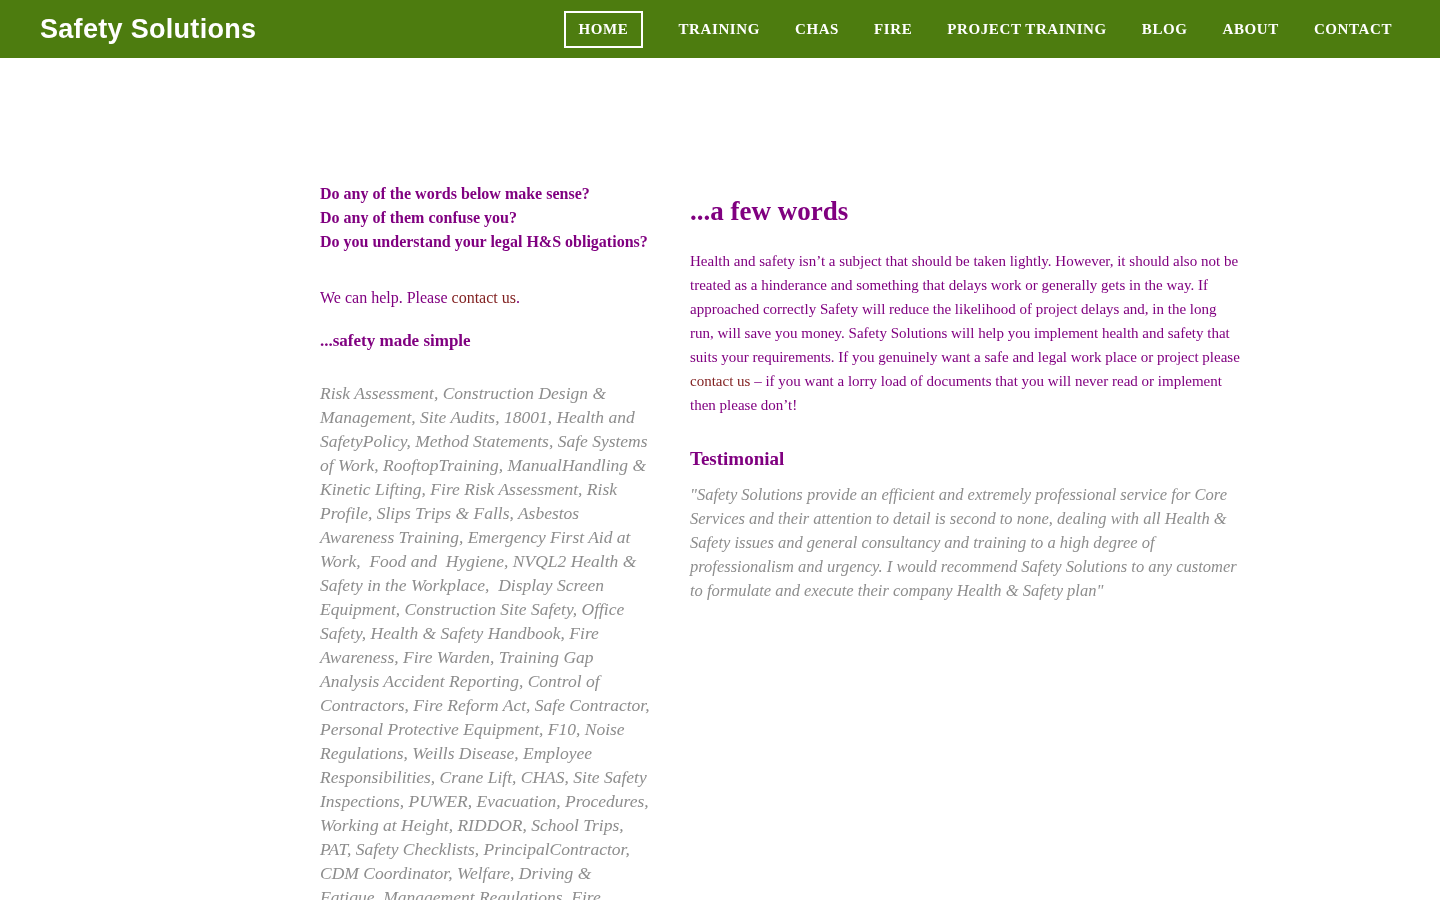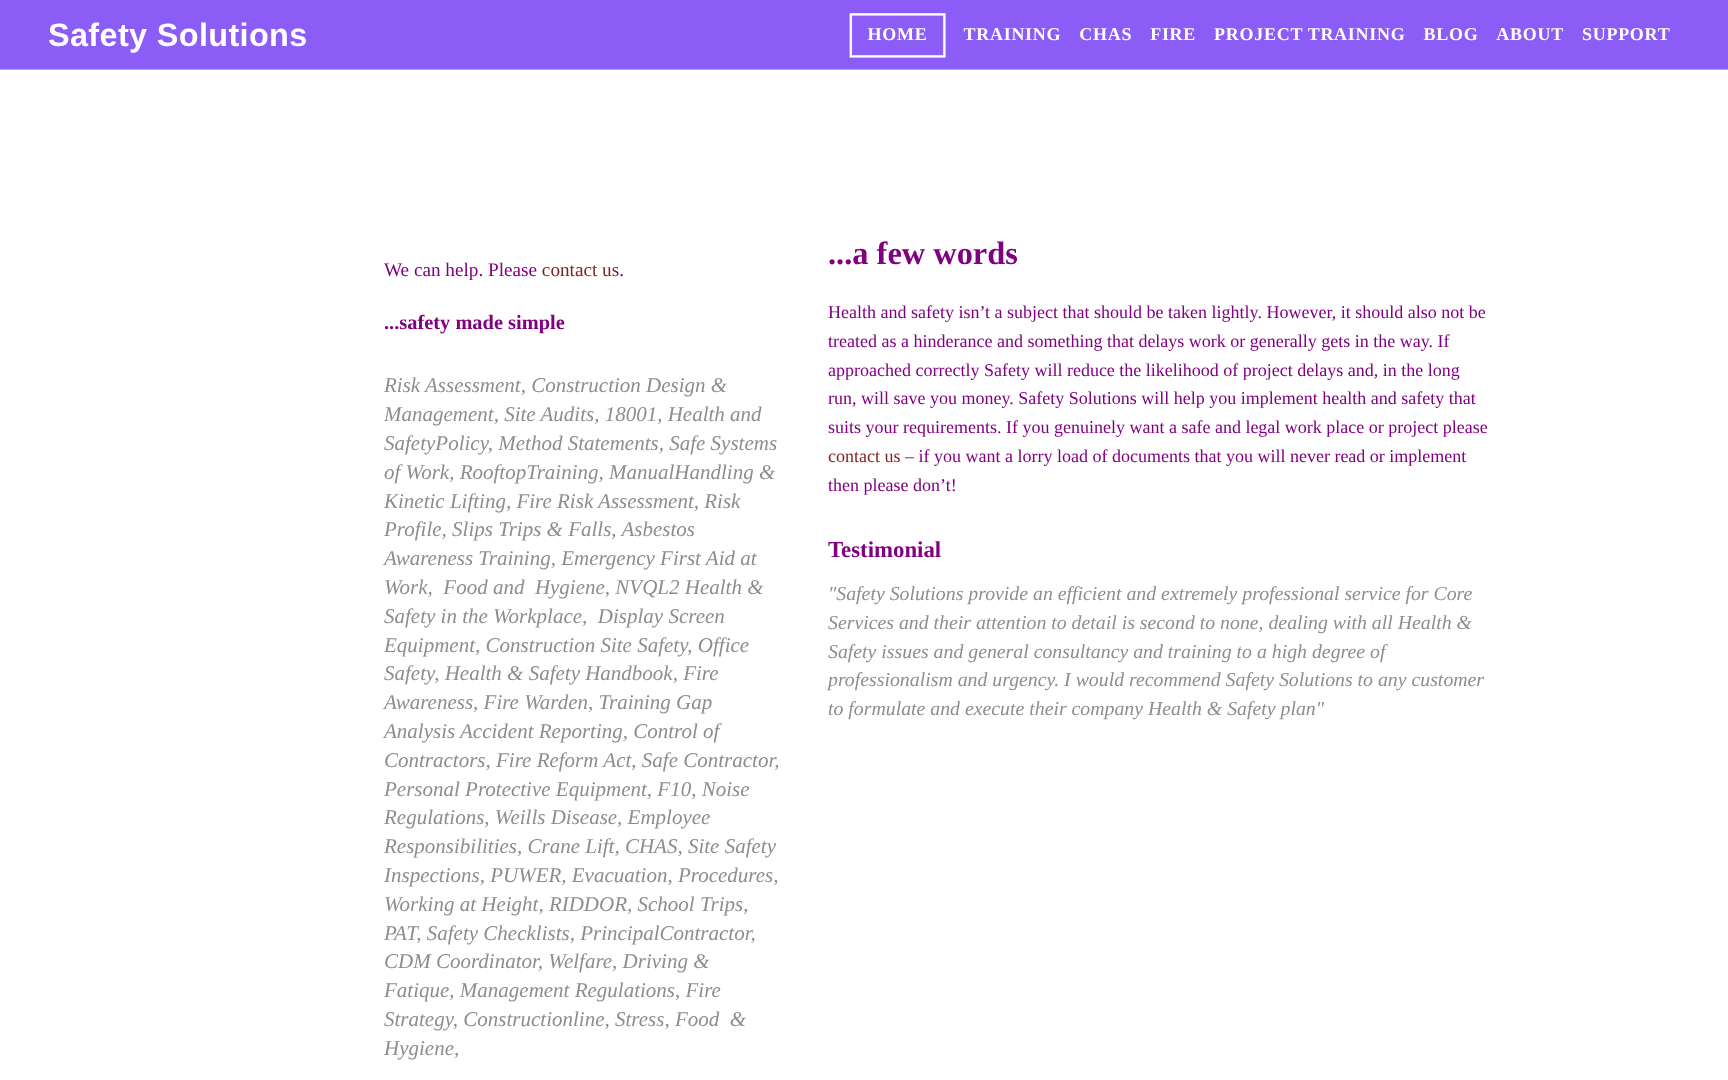--- a/index.html
+++ b/index.html
@@ -5,30 +5,30 @@
   * { box-sizing: border-box; }
   html, body { margin: 0; padding: 0; }
   body {
     width: 1440px; height: 900px; overflow: hidden;
     background: #ffffff;
     font-family: "Liberation Serif", serif;
   }
 
   
   header {
-    height: 58px; background: #8b5cf6;
+    height: 58px; background: #4d7c0f;
     display: flex; align-items: center; justify-content: space-between; text-align: right;
   }
   .brand {
     margin-left: 40px;
     font-family: "Liberation Sans", sans-serif;
     font-weight: bold; font-size: 27px; color: #ffffff;
     letter-spacing: 0.3px; cursor: pointer;
   }
-  nav { margin-right: 48px; display: flex; align-items: center; gap: 15px; }
+  nav { margin-right: 48px; display: flex; align-items: center; gap: 35px; }
   .nav-item {
     color: #ffffff; font-family: "Liberation Serif", serif;
     font-weight: bold; font-size: 15px; letter-spacing: 0.6px;
     text-decoration: none; cursor: pointer; white-space: nowrap;
   }
   .nav-item.active { border: 2px solid #ffffff; padding: 8px 13px; }
 
   
   main { position: relative; width: 1440px; }
   .col-left  { position: absolute; left: 320px; top: 124px; width: 334px; }
@@ -77,27 +77,32 @@
 <header>
   <div class="brand">Safety Solutions</div>
   <nav>
     <a class="nav-item active">HOME</a>
     <a class="nav-item">TRAINING</a>
     <a class="nav-item">CHAS</a>
     <a class="nav-item">FIRE</a>
     <a class="nav-item">PROJECT TRAINING</a>
     <a class="nav-item">BLOG</a>
     <a class="nav-item">ABOUT</a>
-    <a class="nav-item">SUPPORT</a>
+    <a class="nav-item">CONTACT</a>
   </nav>
 </header>
 
 <main>
 
   <section class="col-left">
+    <div class="questions">
+      <div>Do any of the words below make sense?</div>
+      <div>Do any of them confuse you?</div>
+      <div>Do you understand your legal H&amp;S obligations?</div>
+    </div>
     <p class="help"><span>We can help. Please </span><a class="link">contact us</a><span>.</span></p>
     <h3 class="tagline">...safety made simple</h3>
     <p class="keywords"><span class="kw-italic">Risk Assessment, Construction Design &amp; Management, Site Audits, 18001, Health and SafetyPolicy, Method Statements, Safe Systems of Work, RooftopTraining, ManualHandling &amp; Kinetic Lifting, Fire Risk Assessment, Risk Profile, Slips Trips &amp; Falls, Asbestos Awareness Training, Emergency First Aid at Work,  Food and  Hygiene, NVQL2 Health &amp; Safety in the Workplace,  Display Screen Equipment, Construction Site Safety, Office Safety, Health &amp; Safety Handbook, Fire Awareness, Fire Warden, Training Gap Analysis Accident Reporting, Control of Contractors, Fire Reform Act, Safe Contractor, Personal Protective Equipment, F10, Noise Regulations, Weills Disease, Employee Responsibilities, Crane Lift, CHAS, Site Safety Inspections, PUWER, Evacuation, Procedures, Working at Height, RIDDOR, School Trips, PAT, Safety Checklists, PrincipalContractor, CDM Coordinator, Welfare, Driving &amp; Fatique, Management Regulations, Fire Strategy, Constructionline, Stress, Food  &amp; Hygiene,</span></p>
   </section>
 
   <section class="col-right">
     <h2>...a few words</h2>
     <p class="intro"><span>Health and safety isn’t a subject that should be taken lightly. However, it should also not be treated as a hinderance and something that delays work or generally gets in the way. If approached correctly Safety will reduce the likelihood of project delays and, in the long run, will save you money. Safety Solutions will help you implement health and safety that suits your requirements. If you genuinely want a safe and legal work place or project please </span><a class="link">contact us</a><span> – if you want a lorry load of documents that you will never read or implement then please don’t!</span></p>
     <h3 class="testimonial-h">Testimonial</h3>
     <p class="quote">"Safety Solutions provide an efficient and extremely professional service for Core Services and their attention to detail is second to none, dealing with all Health &amp; Safety issues and general consultancy and training to a high degree of professionalism and urgency. I would recommend Safety Solutions to any customer to formulate and execute their company Health &amp; Safety plan"</p>

